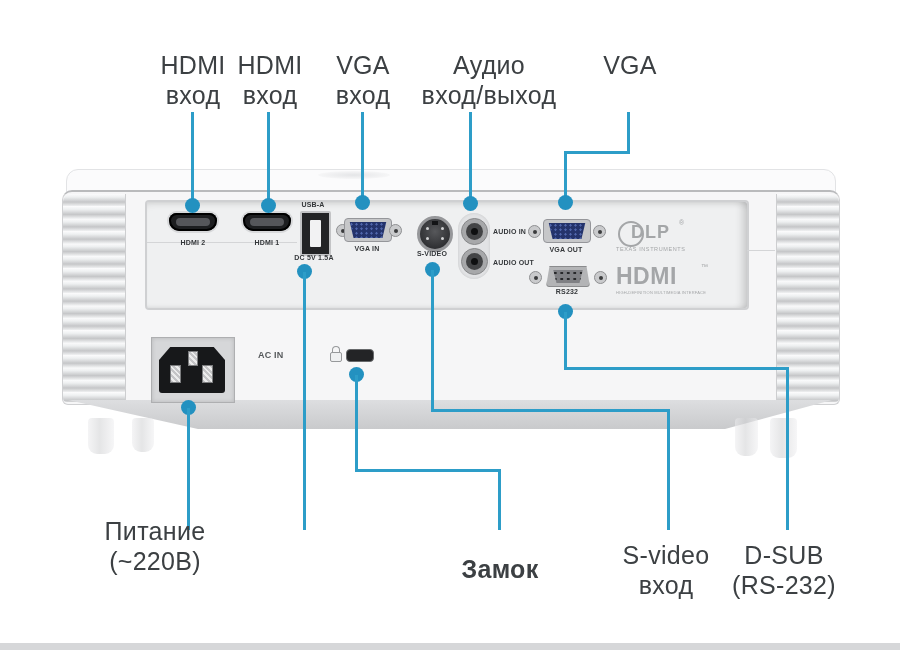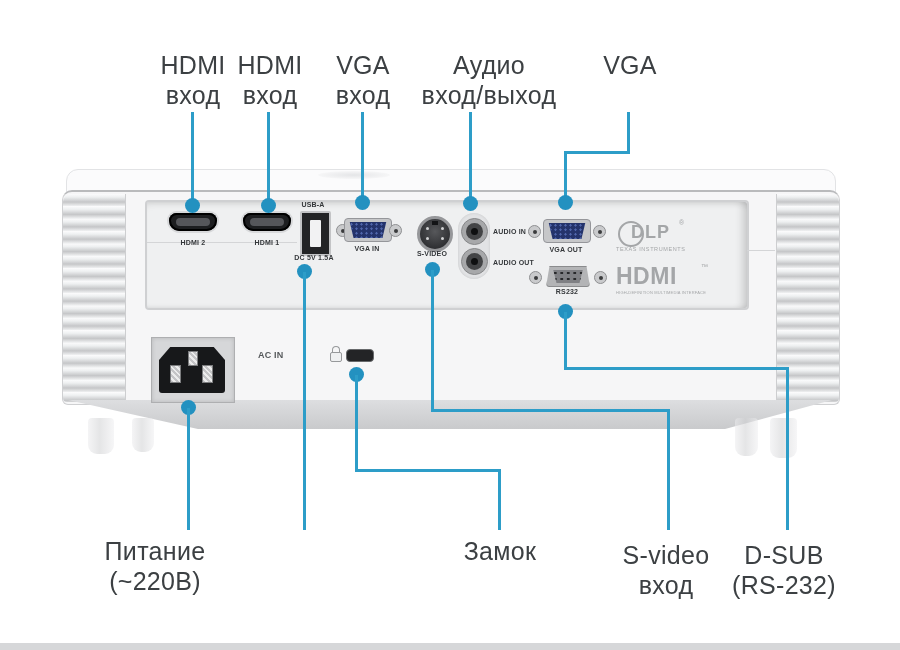--- a/index.html
+++ b/index.html
@@ -226,25 +226,25 @@
   <div class="dot" style="left:425px;top:262px;"></div>
   <div class="lv" style="left:431px;top:270px;height:142px;"></div>
   <div class="lh" style="left:431px;top:409px;width:239px;"></div>
   <div class="lv" style="left:667px;top:409px;height:121px;"></div>
 
   <div class="dot" style="left:558px;top:304px;"></div>
   <div class="lv" style="left:564px;top:312px;height:58px;"></div>
   <div class="lh" style="left:564px;top:367px;width:225px;"></div>
   <div class="lv" style="left:786px;top:367px;height:163px;"></div>
 
-  <div class="callout" style="left:75px;top:536px;width:160px;">
+  <div class="callout" style="left:75px;top:516px;width:160px;">
     <div>Питание</div>
     <div>(~220В)</div>
   </div>
-  <div class="callout" style="left:390px;top:536px;width:220px;">
+  <div class="callout" style="left:390px;top:554px;width:220px;font-weight:bold;">
     <div>Замок</div>
   </div>
   <div class="callout" style="left:596px;top:540px;width:140px;">
     <div>S-video</div>
     <div>вход</div>
   </div>
   <div class="callout" style="left:704px;top:540px;width:160px;">
     <div>D-SUB</div>
     <div>(RS-232)</div>
   </div>

